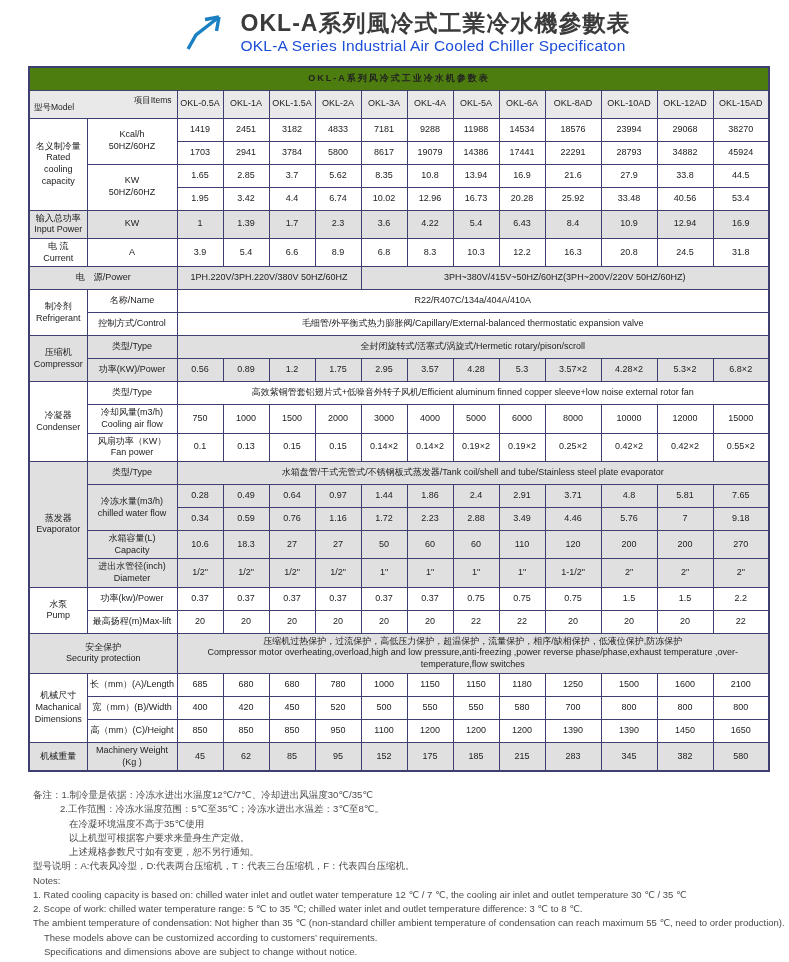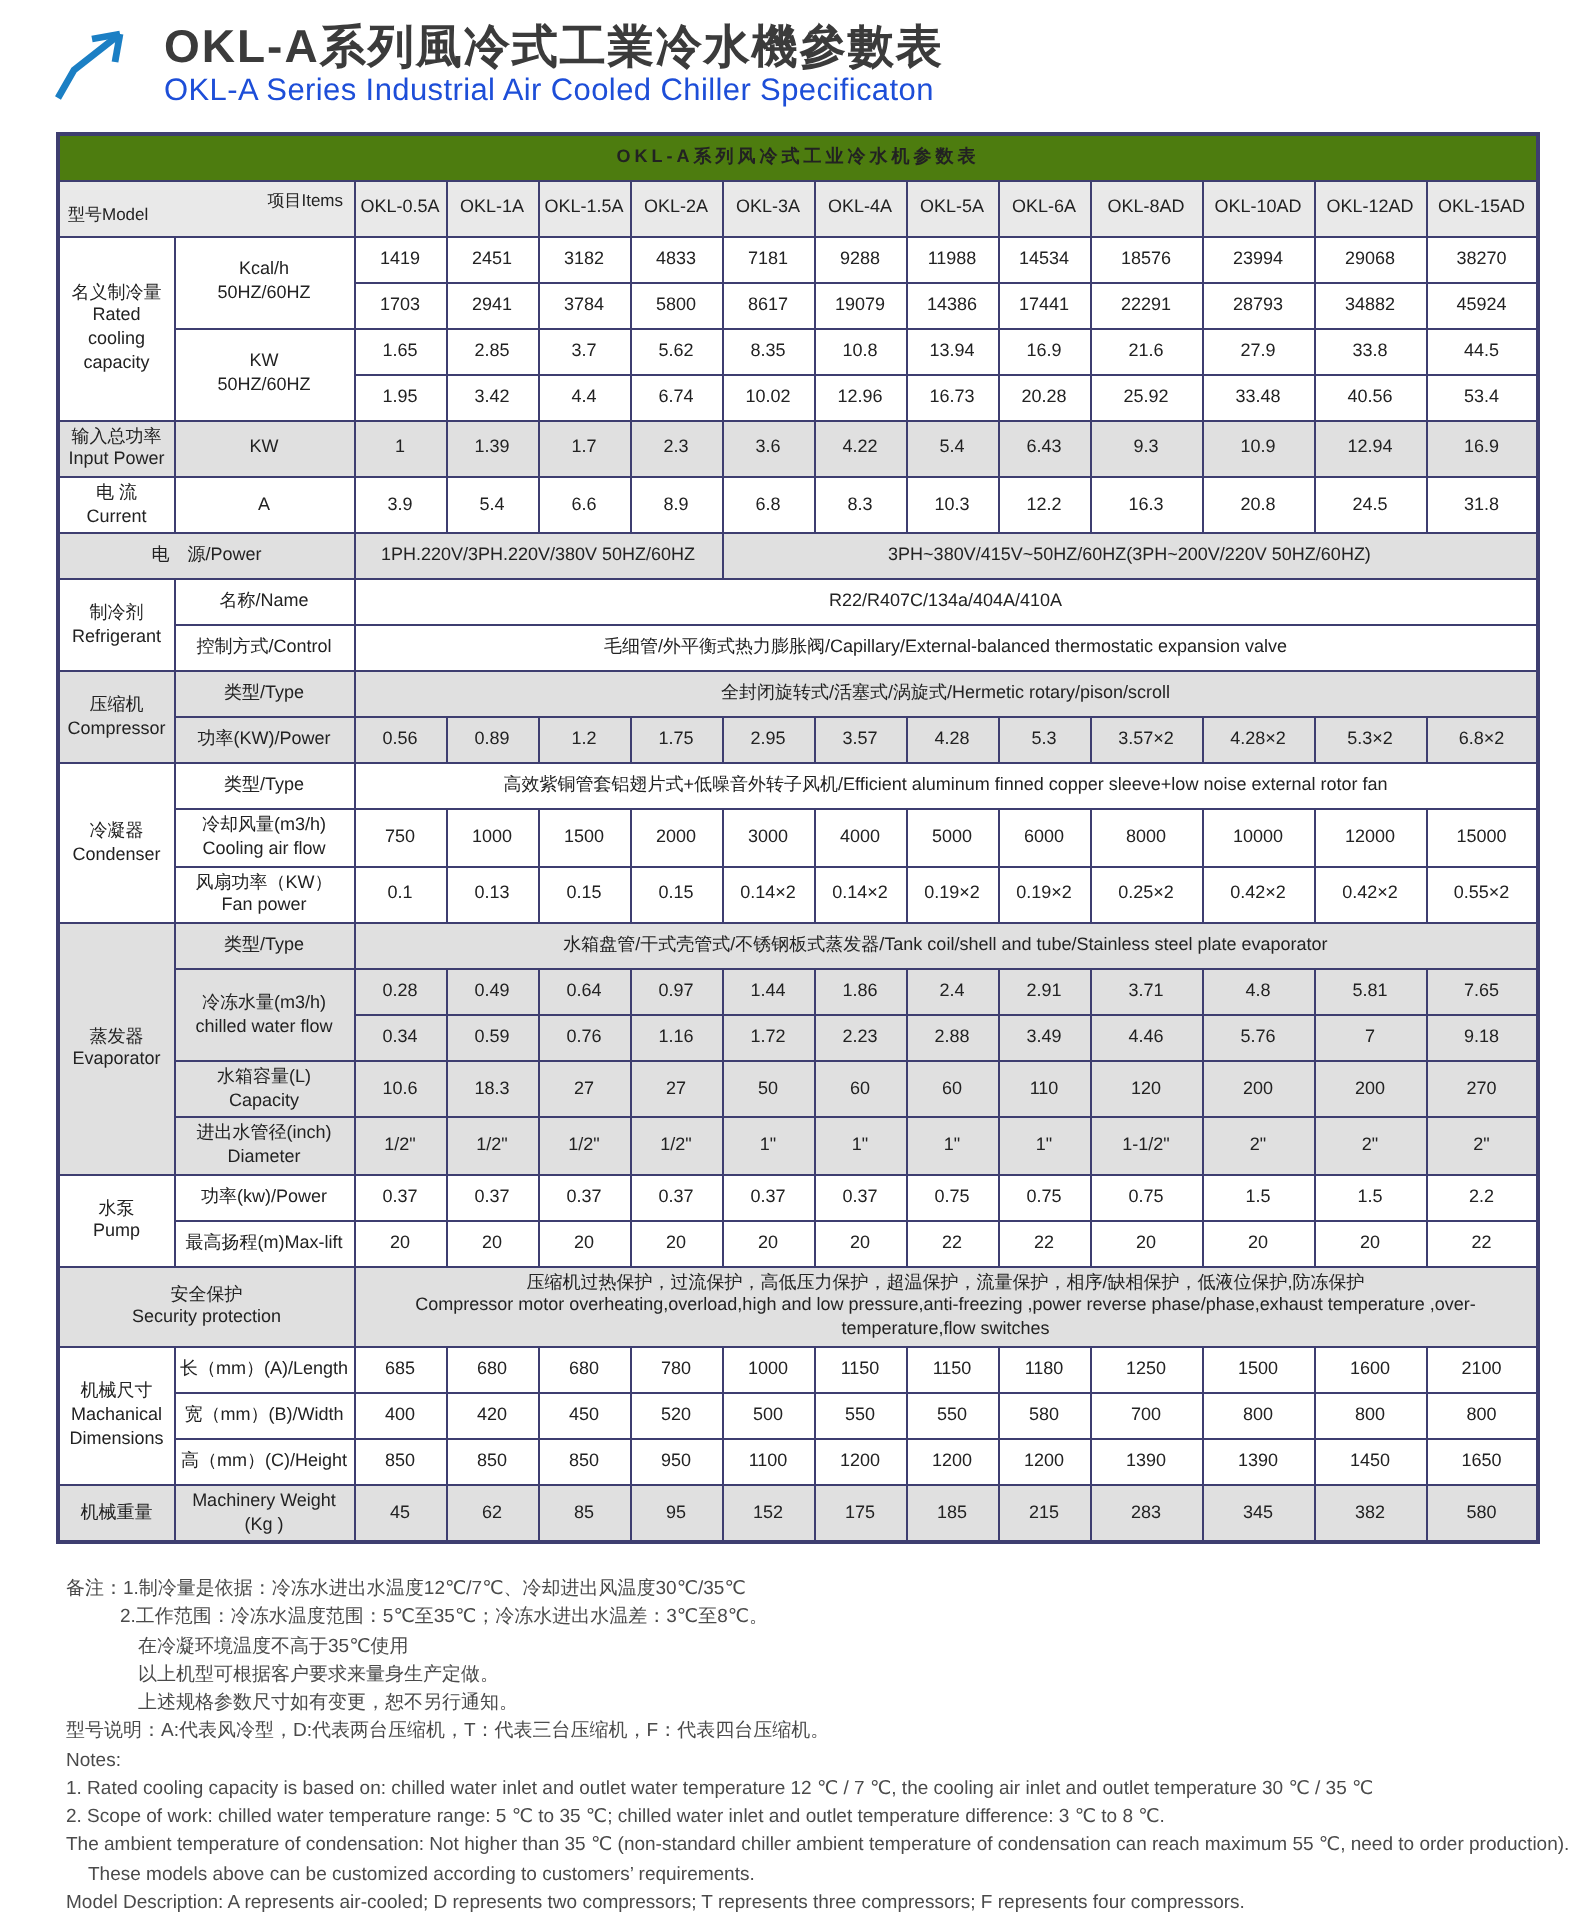--- a/index.html
+++ b/index.html
@@ -7,20 +7,21 @@
     width: 789px; height: 962px;
     background: #ffffff;
     font-family: "Liberation Sans", "DejaVu Sans", sans-serif;
     color: #333;
     overflow: hidden;
   }
   .page-header {
     display: flex; align-items: flex-start;
     padding: 10px 0 0 24px;
     height: 62px;
+    justify-content: center;
   }
   .logo { width: 44px; height: 44px; margin-right: 14px; flex: 0 0 auto; }
   .titles { padding-top: 0; }
   .title-cn {
     font-size: 23px; font-weight: bold; color: #3b3b3b; letter-spacing: 1px;
     line-height: 1.15;
   }
   .title-en {
     font-size: 15.5px; color: #1d4ed8; letter-spacing: 0.2px; line-height: 1.25;
   }
@@ -192,21 +193,21 @@
 Input Power</td>
         <td class="l2">KW</td>
         <td class="v">1</td>
         <td class="v">1.39</td>
         <td class="v">1.7</td>
         <td class="v">2.3</td>
         <td class="v">3.6</td>
         <td class="v">4.22</td>
         <td class="v">5.4</td>
         <td class="v">6.43</td>
-        <td class="v">9.3</td>
+        <td class="v">8.4</td>
         <td class="v">10.9</td>
         <td class="v">12.94</td>
         <td class="v">16.9</td>
       </tr>
       <tr>
         <td class="l1">电 流
 Current</td>
         <td class="l2">A</td>
         <td class="v">3.9</td>
         <td class="v">5.4</td>
@@ -474,14 +475,15 @@
   <div class="note-line ind-a">2.工作范围：冷冻水温度范围：5℃至35℃；冷冻水进出水温差：3℃至8℃。</div>
   <div class="note-line ind-b">在冷凝环境温度不高于35℃使用</div>
   <div class="note-line ind-b">以上机型可根据客户要求来量身生产定做。</div>
   <div class="note-line ind-b">上述规格参数尺寸如有变更，恕不另行通知。</div>
   <div class="note-line">型号说明：A:代表风冷型，D:代表两台压缩机，T：代表三台压缩机，F：代表四台压缩机。</div>
   <div class="note-line">Notes:</div>
   <div class="note-line">1. Rated cooling capacity is based on: chilled water inlet and outlet water temperature 12 ℃ / 7 ℃, the cooling air inlet and outlet temperature 30 ℃ / 35 ℃</div>
   <div class="note-line">2. Scope of work: chilled water temperature range: 5 ℃ to 35 ℃; chilled water inlet and outlet temperature difference: 3 ℃ to 8 ℃.</div>
   <div class="note-line">The ambient temperature of condensation: Not higher than 35 ℃ (non-standard chiller ambient temperature of condensation can reach maximum 55 ℃, need to order production).</div>
   <div class="note-line ind-c">These models above can be customized according to customers’  requirements.</div>
+  <div class="note-line ind-c">Specifications and dimensions above are subject to change without notice.</div>
   <div class="note-line">Model Description: A represents air-cooled; D represents two compressors; T represents three compressors; F represents four compressors.</div>
 </div>
 
 </body></html>

